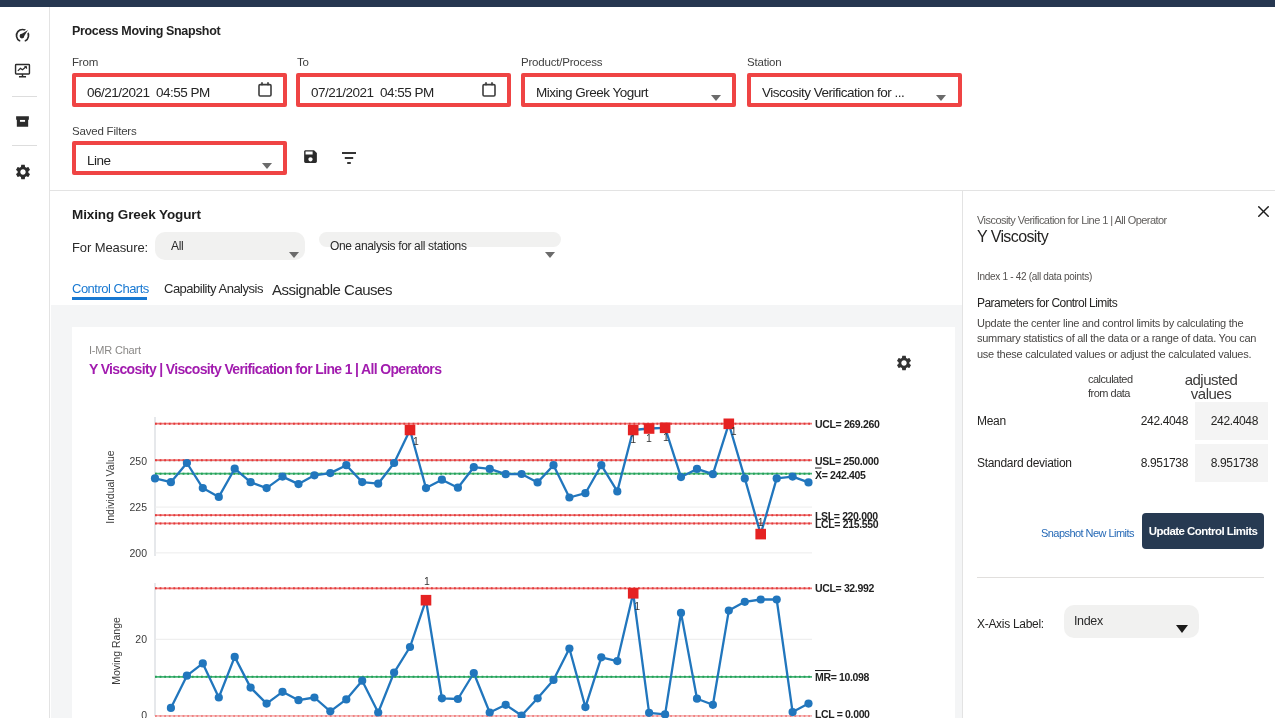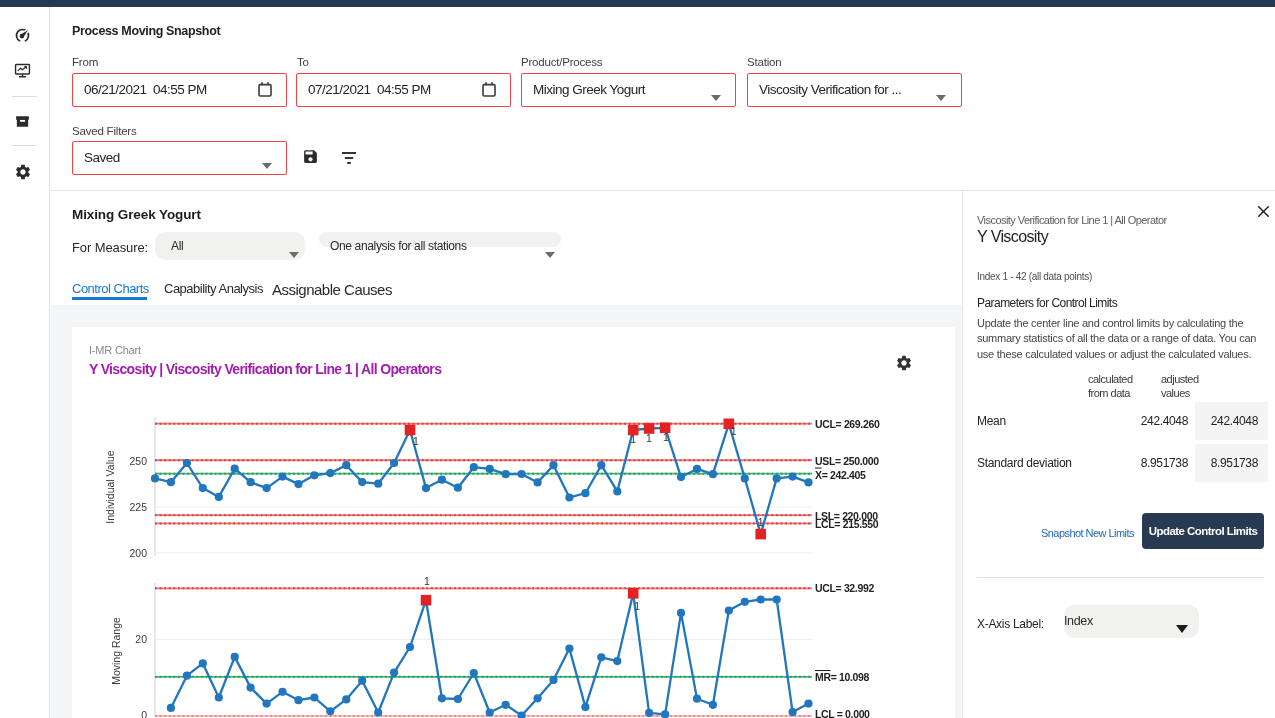--- a/index.html
+++ b/index.html
@@ -1,19 +1,19 @@
 <!DOCTYPE html>
 <html><head><meta charset="utf-8">
 <style>
 * { margin:0; padding:0; box-sizing:border-box; }
 html,body { width:1275px; height:718px; overflow:hidden; background:#fff;
   font-family:"Liberation Sans", sans-serif; }
 .abs { position:absolute; }
 .lbl { position:absolute; font-size:11.5px; letter-spacing:-0.2px; color:#3f3f3f; }
-.inp { position:absolute; width:215px; height:34px; border:1px solid #ef4444; border-radius:2px;
+.inp { position:absolute; width:215px; height:34px; border:4px solid #ef4444; border-radius:2px;
   background:#fff; font-size:13.5px; letter-spacing:-0.5px; color:#252525; line-height:32px; padding-left:11px; }
 .gsel { position:absolute; background:#f1f1f0; border-radius:10px; font-size:12px; letter-spacing:-0.35px; color:#2a2a2a; }
 </style></head>
 <body>
 <div class="abs" style="left:0;top:0;width:1275px;height:7px;background:#263750"></div>
 
 <div class="abs" style="left:0;top:7px;width:50px;height:711px;background:#fff;border-right:1px solid #e3e3e3"></div>
 <div class="abs" style="left:14px;top:27px"><svg width="17" height="17" viewBox="0 0 24 24">
       <g>
         <path d="M7.9 19.4 A8.5 8.5 0 1 1 16.1 19.4" fill="none" stroke="#2b2b2b" stroke-width="2.3" stroke-linecap="round"></path>
@@ -65,21 +65,21 @@
 <div class="inp" style="left:521px;top:73px">Mixing Greek Yogurt</div>
 <div class="abs" style="left:711px;top:87px"><svg width="10" height="6" viewBox="0 0 10 6">
       <path d="M0 0h10L5 6z" fill="#6b6b6b"></path>
     </svg></div>
 <div class="inp" style="left:747px;top:73px">Viscosity Verification for ...</div>
 <div class="abs" style="left:936px;top:87px"><svg width="10" height="6" viewBox="0 0 10 6">
       <path d="M0 0h10L5 6z" fill="#6b6b6b"></path>
     </svg></div>
 
 <div class="lbl" style="left:72px;top:125px">Saved Filters</div>
-<div class="inp" style="left:72px;top:141px">Saved</div>
+<div class="inp" style="left:72px;top:141px">Line</div>
 <div class="abs" style="left:262px;top:155px"><svg width="10" height="6" viewBox="0 0 10 6">
       <path d="M0 0h10L5 6z" fill="#6b6b6b"></path>
     </svg></div>
 <div class="abs" style="left:302px;top:148px"><svg width="17" height="17" viewBox="0 0 24 24">
       <path d="M17 3H5c-1.11 0-2 .9-2 2v14c0 1.1.89 2 2 2h14c1.1 0 2-.9 2-2V7l-4-4zm-5 16c-1.66 0-3-1.34-3-3s1.34-3 3-3 3 1.34 3 3-1.34 3-3 3zm3-10H5V5h10v4z" fill="#2b2b2b"></path>
     </svg></div>
 <div class="abs" style="left:341px;top:151px"><svg width="16" height="14" viewBox="0 0 16 14">
       <g stroke="#2b2b2b" stroke-width="1.9">
         <line x1="1" y1="2" x2="15" y2="2"></line>
         <line x1="3.8" y1="7" x2="12.2" y2="7"></line>
@@ -255,32 +255,32 @@
         <line x1="11.2" y1="0.8" x2="0.8" y2="11.2"></line>
       </g>
     </svg></div>
 <div class="abs" style="left:977px;top:214px;font-size:11px;letter-spacing:-0.55px;color:#605e5c">Viscosity Verification for Line 1 | All Operator</div>
 <div class="abs" style="left:977px;top:228px;font-size:16px;letter-spacing:-0.6px;color:#252423">Y Viscosity</div>
 <div class="abs" style="left:977px;top:271px;font-size:10px;letter-spacing:-0.3px;color:#53504e">Index 1 - 42 (all data points)</div>
 <div class="abs" style="left:977px;top:296px;font-size:12px;font-weight:normal;letter-spacing:-0.55px;color:#252423">Parameters for Control Limits</div>
 <div class="abs" style="left:977px;top:316px;width:285px;font-size:11px;letter-spacing:-0.25px;line-height:15.3px;color:#484644">Update the center line and control limits by calculating the summary statistics of all the data or a range of data. You can use these calculated values or adjust the calculated values.</div>
 
 <div class="abs" style="left:1088px;top:373px;width:100px;font-size:11px;letter-spacing:-0.5px;color:#3b3a39;line-height:13.8px">calculated<br>from data</div>
-<div class="abs" style="left:1161px;top:373px;width:100px;font-size:11px;letter-spacing:-0.5px;color:#3b3a39;text-align:left;line-height:13.8px">adjusted<br>values</div>
+<div class="abs" style="left:1161px;top:373px;width:100px;font-size:15px;letter-spacing:-0.5px;color:#3b3a39;text-align:center;line-height:13.8px">adjusted<br>values</div>
 
 <div class="abs" style="left:977px;top:414px;font-size:12px;letter-spacing:-0.3px;color:#252423">Mean</div>
 <div class="abs" style="left:1088px;top:414px;width:100px;font-size:12px;letter-spacing:-0.35px;color:#252423;text-align:right">242.4048</div>
 <div class="abs" style="left:1195px;top:402px;width:73px;height:38px;background:#f4f4f4"></div>
 <div class="abs" style="left:1158px;top:414px;width:100px;font-size:12px;letter-spacing:-0.35px;color:#252423;text-align:right">242.4048</div>
 
 <div class="abs" style="left:977px;top:456px;font-size:12px;letter-spacing:-0.3px;color:#252423">Standard deviation</div>
 <div class="abs" style="left:1088px;top:456px;width:100px;font-size:12px;letter-spacing:-0.35px;color:#252423;text-align:right">8.951738</div>
 <div class="abs" style="left:1195px;top:444px;width:73px;height:38px;background:#f4f4f4"></div>
 <div class="abs" style="left:1158px;top:456px;width:100px;font-size:12px;letter-spacing:-0.35px;color:#252423;text-align:right">8.951738</div>
 
 <div class="abs" style="left:1041px;top:527px;font-size:11px;letter-spacing:-0.55px;color:#2569b6">Snapshot New Limits</div>
 <div class="abs" style="left:1142px;top:513px;width:122px;height:36px;background:#273a52;border-radius:4px;color:#fff;font-size:11.5px;font-weight:bold;letter-spacing:-0.55px;text-align:center;line-height:36px">Update Control Limits</div>
 
 <div class="abs" style="left:977px;top:577px;width:287px;border-top:1px solid #e1dfdd"></div>
 <div class="abs" style="left:977px;top:617px;font-size:12px;letter-spacing:-0.3px;color:#252423">X-Axis Label:</div>
-<div class="gsel" style="left:1064px;top:605px;width:135px;height:33px;line-height:33px;font-size:12.5px">Index</div>
+<div class="gsel" style="left:1064px;top:605px;width:135px;height:33px;line-height:33px;padding-left:10px;font-size:12.5px">Index</div>
 <div class="abs" style="left:1176px;top:619px"><svg width="12" height="8" viewBox="0 0 12 8">
       <path d="M0 0h12L6 8z" fill="#1b1a19"></path>
     </svg></div>
 </body></html>

